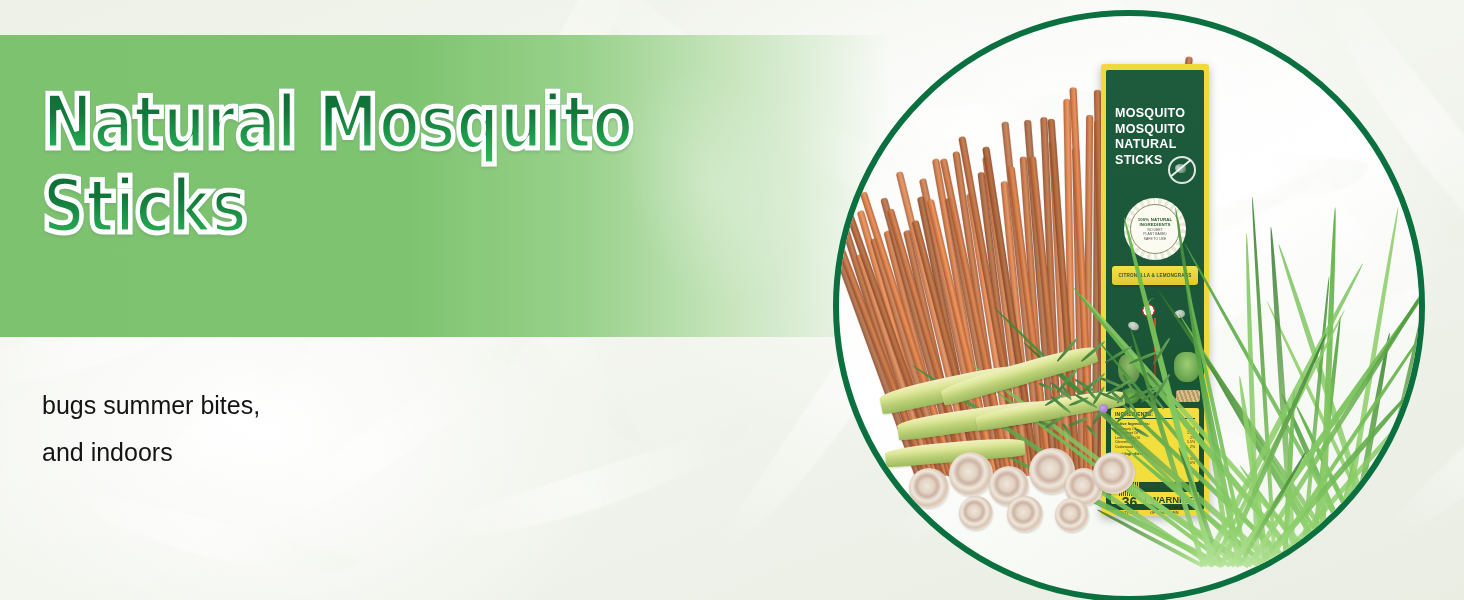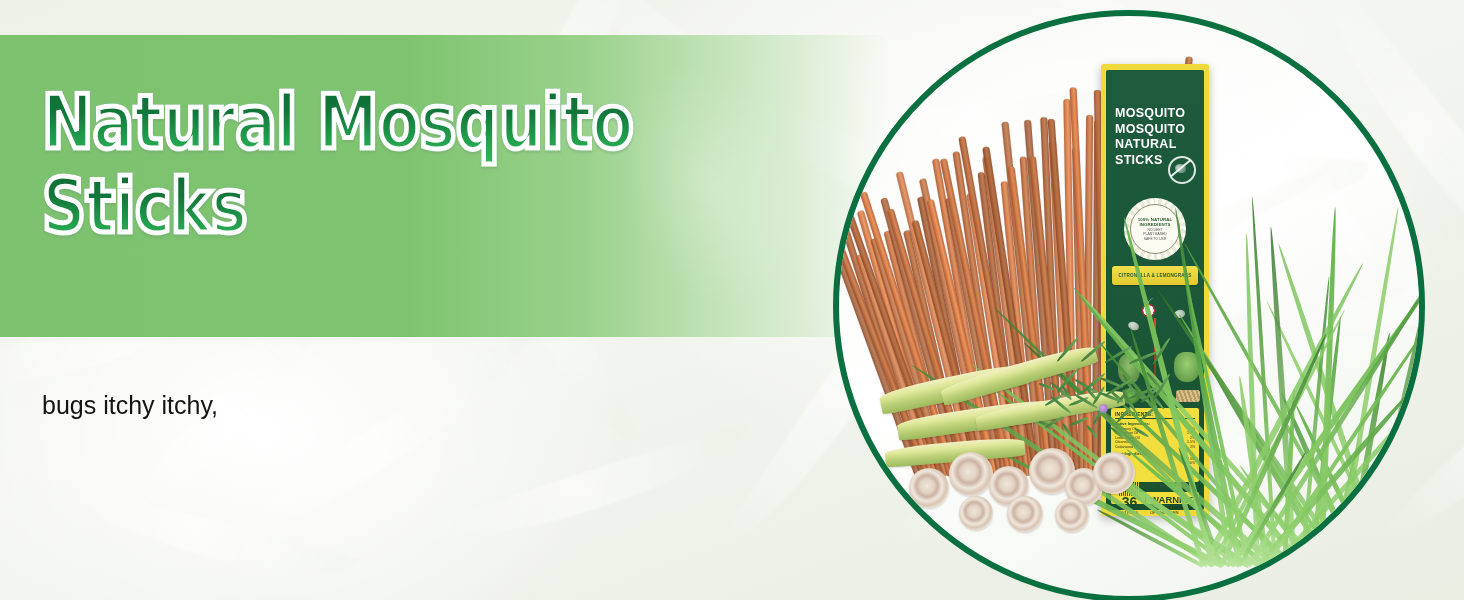--- a/index.html
+++ b/index.html
@@ -181,21 +181,22 @@
   <div class="band">
     <div class="band-leaf"></div>
   </div>
 
   <div class="headline">
     <span class="ln"><span class="txt">Natural Mosquito</span></span>
     <span class="ln"><span class="txt">Sticks</span></span>
   </div>
 
   <div class="subcopy">
-    <div>bugs itchy itchy,</div>
+    <div>bugs summer bites,</div>
+    <div>and indoors</div>
   </div>
 
   <div class="circle">
     <div class="circle-inner" id="circBlades">
         <span class="circ-blade" style="left: -40px; top: 20px; width: 200px; height: 26px; transform: rotate(-60deg);"></span>
         <span class="circ-blade" style="left: 6px; top: 87px; width: 270px; height: 36px; transform: rotate(-7deg);"></span>
         <span class="circ-blade" style="left: 52px; top: 154px; width: 340px; height: 46px; transform: rotate(46deg);"></span>
         <span class="circ-blade" style="left: 98px; top: 221px; width: 410px; height: 26px; transform: rotate(-21deg);"></span>
         <span class="circ-blade" style="left: 144px; top: 288px; width: 200px; height: 36px; transform: rotate(32deg);"></span>
         <span class="circ-blade" style="left: 190px; top: 355px; width: 270px; height: 46px; transform: rotate(-35deg);"></span>

